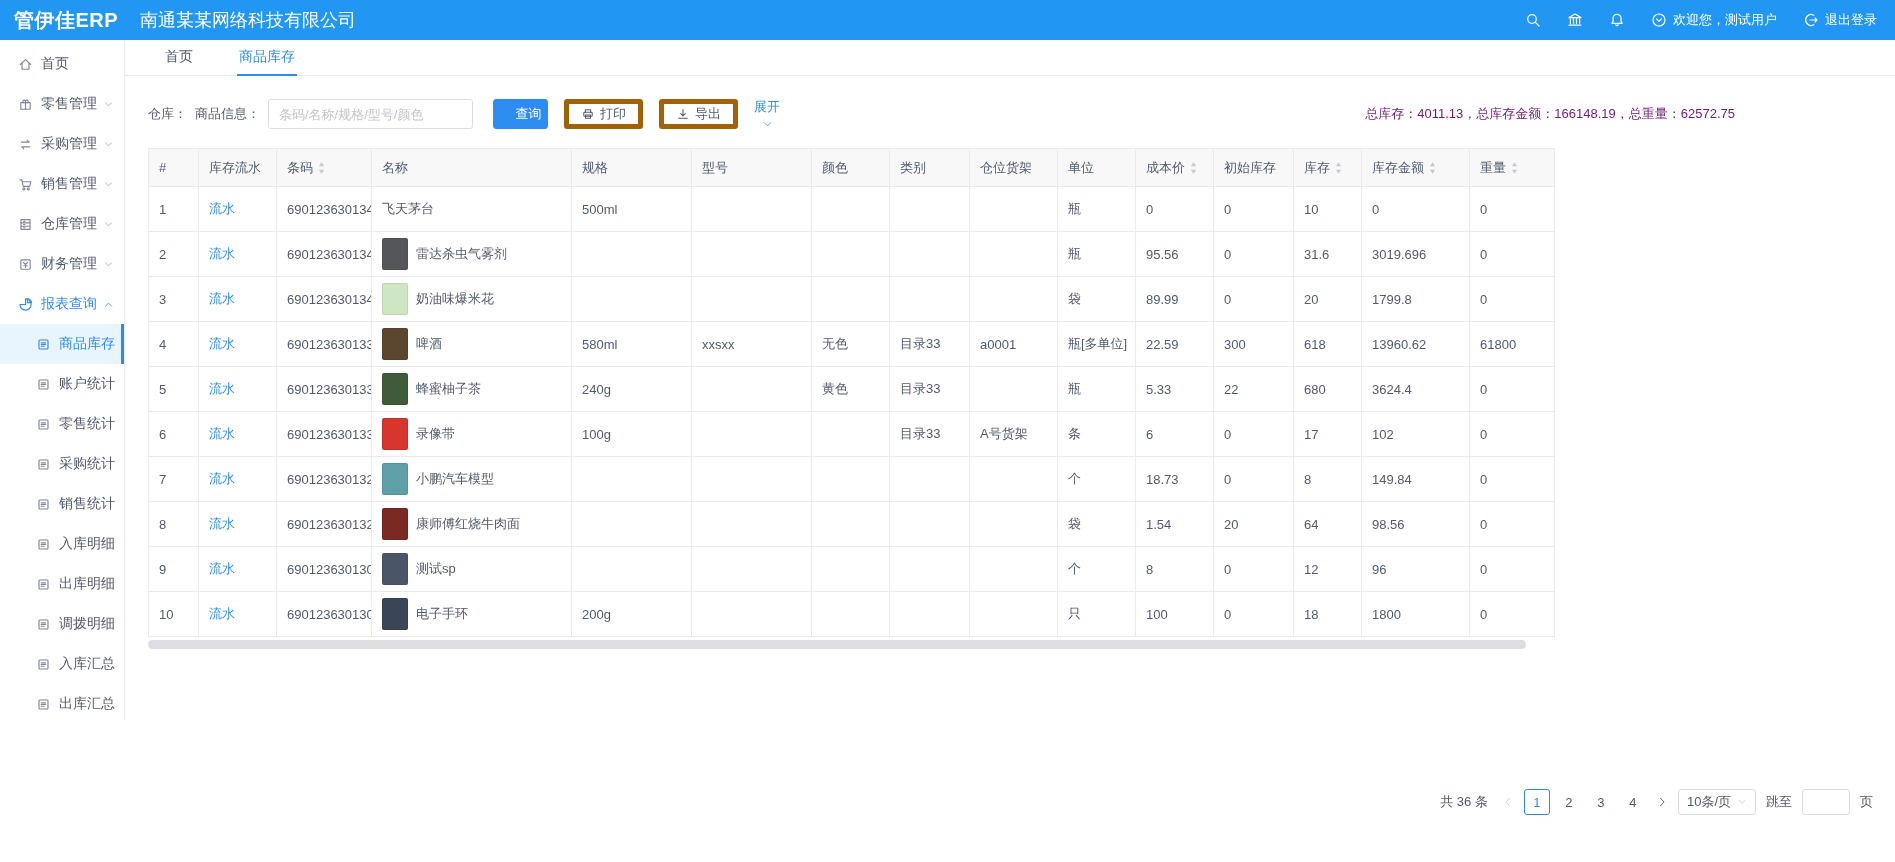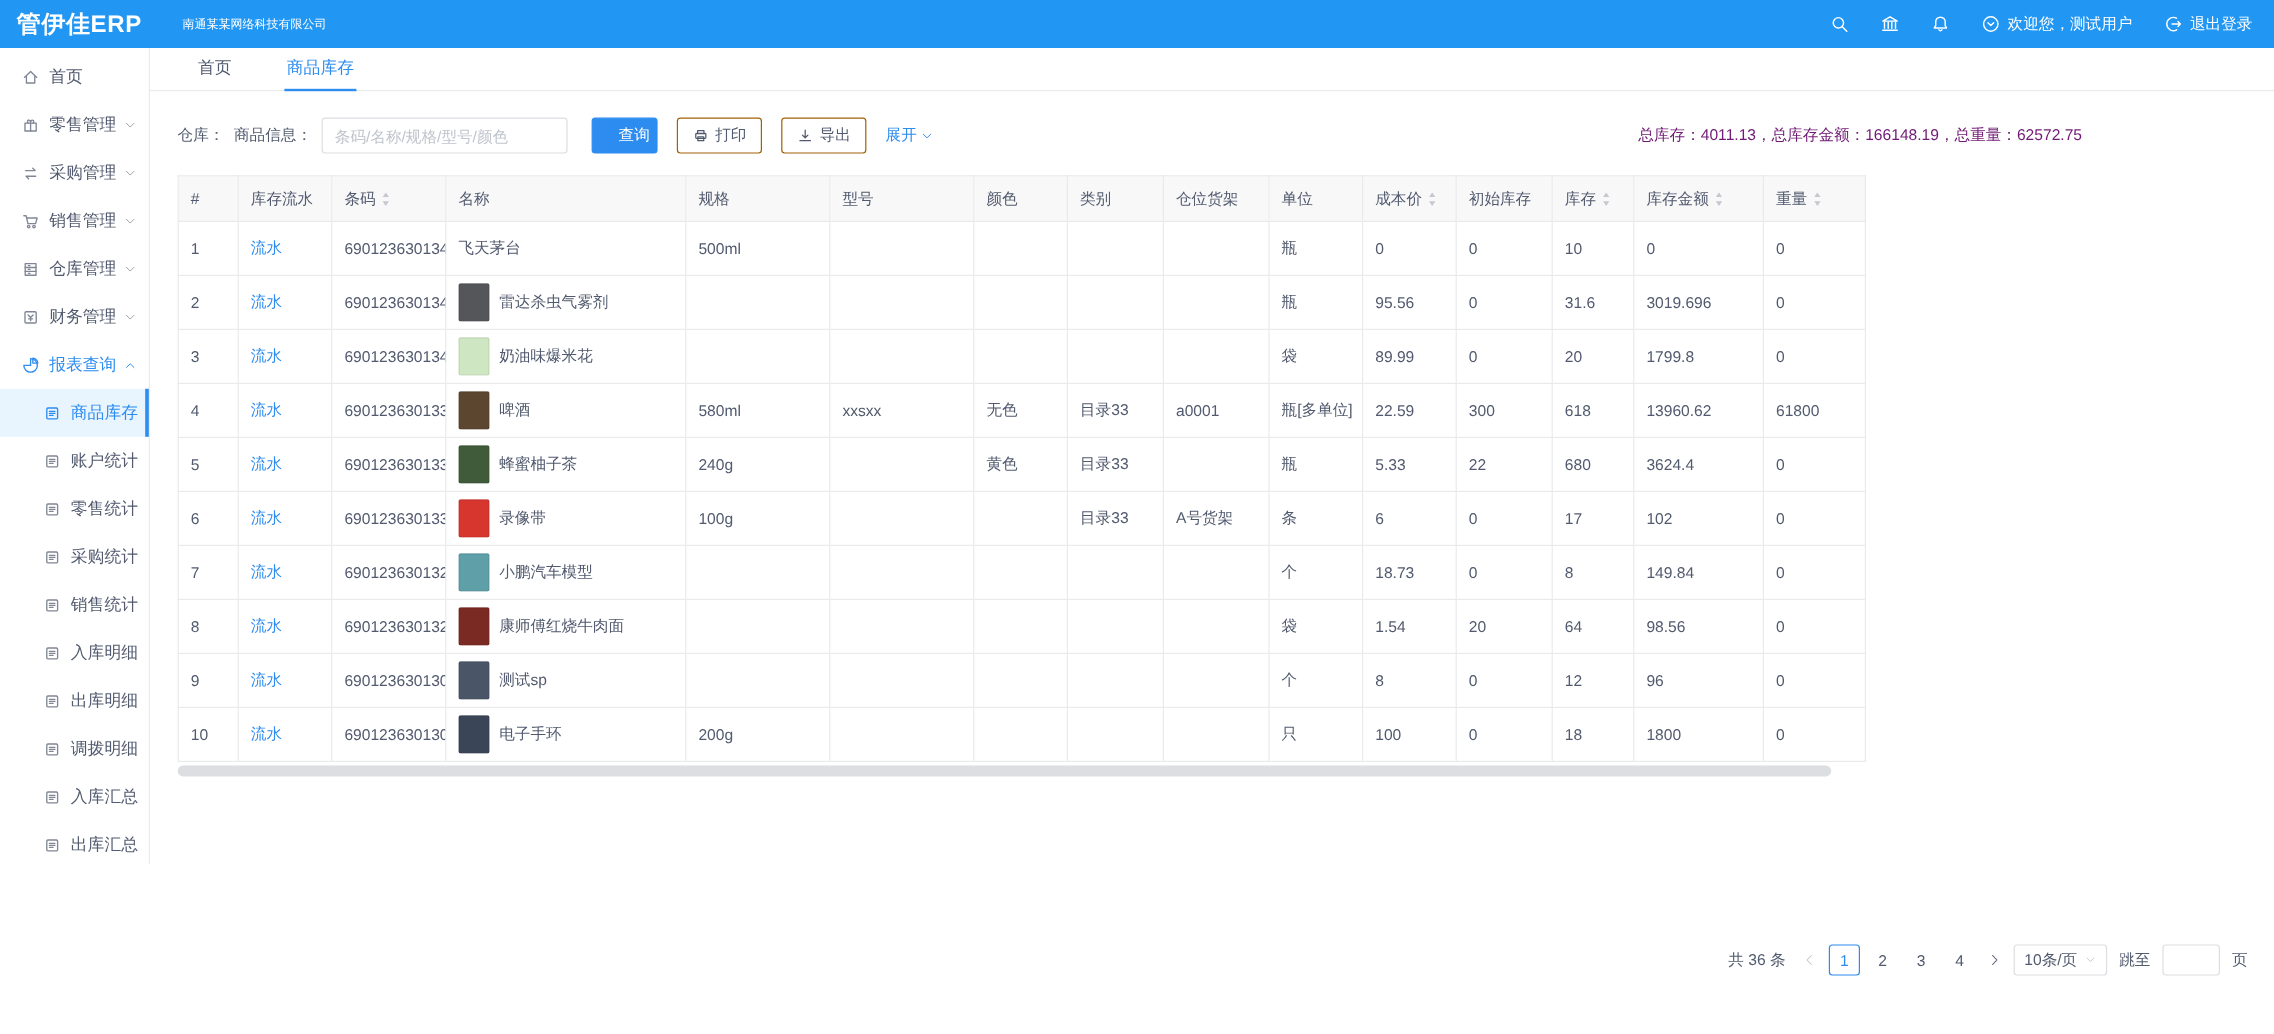--- a/index.html
+++ b/index.html
@@ -3,21 +3,21 @@
 <meta charset="utf-8">
 <style>
   * { margin:0; padding:0; box-sizing:border-box; }
   html,body { width:1895px; height:862px; overflow:hidden; background:#fff;
     font-family:"Liberation Sans","DejaVu Sans",sans-serif; }
   .app { width:1895px; height:720px; display:flex; flex-direction:column; }
 
   
   .topbar { height:40px; background:#2196f3; display:flex; align-items:center; flex:none; color:#fff; }
   .logo { width:128px; padding-left:14px; font-size:20px; font-weight:bold; letter-spacing:.5px; }
-  .company { font-size:10px; margin-left:24px; }
+  .company { font-size:18px; margin-left:12px; }
   .topbar-right { margin-left:auto; display:flex; align-items:center; gap:26px; padding-right:18px; font-size:13px; }
   .top-icon { display:inline-flex; align-items:center; justify-content:center; cursor:pointer; }
   .top-icon svg { width:16px; height:16px; }
   .top-group { display:flex; align-items:center; gap:6px; cursor:pointer; }
 
   
   .body-row { flex:1; display:flex; min-height:0; }
   .sidebar { width:125px; flex:none; background:#fff; border-right:1px solid #e8eaec; padding-top:4px; }
   .side-item { height:40px; display:flex; align-items:center; padding-left:18px; font-size:14px;
     color:#515a6e; cursor:pointer; position:relative; }
@@ -46,23 +46,23 @@
   .filter-row { display:flex; align-items:center; font-size:13px; color:#515a6e; }
   .f-label { margin-right:8px; }
   .f-input { height:30px; border:1px solid #dcdee2; border-radius:3px; padding:0 10px; font-size:13px;
     color:#515a6e; outline:none; font-family:inherit; }
   .f-input::placeholder { color:#c0c4cc; }
   .inp-warehouse { width:240px; margin-right:28px; }
   .inp-product { width:205px; margin-right:20px; }
   .btn { height:30px; border-radius:3px; font-size:13px; display:inline-flex; align-items:center;
     justify-content:center; cursor:pointer; font-family:inherit;padding-left:16px; }
   .btn-primary { background:#2d8cf0; color:#fff; border:1px solid #2d8cf0; width:55px; margin-right:16px; }
-  .btn-plain { background:#fff; color:#515a6e; border:1px solid #a16207; padding:0 12px; margin-right:16px; gap:5px; }
+  .btn-plain { background:#fff; color:#515a6e; border:5px solid #a16207; padding:0 12px; margin-right:16px; gap:5px; }
   .btn-plain svg { width:14px; height:14px; color:#515a6e; }
-  .expand-link { color:#2d8cf0; cursor:pointer; display:inline-flex; align-items:center; gap:3px; }
+  .expand-link { color:#2d8cf0; cursor:pointer; display:inline-flex; align-items:center; gap:3px;flex-direction:column; }
   .expand-link svg { width:11px; height:11px; }
   .totals { margin-left:auto; margin-right:140px; color:#701a75; font-size:13px; white-space:nowrap; }
 
   
   .table-wrap { margin-top:18px; width:1406px; }
   table.grid { border-collapse:collapse; table-layout:fixed; width:1406px; font-size:13px; color:#515a6e; }
   table.grid th, table.grid td { border:1px solid #e8eaec; text-align:left; padding:0 10px;
     overflow:hidden; white-space:nowrap; }
   table.grid th { height:38px; background:#f8f8f9; font-weight:400; color:#515a6e; }
   table.grid td { height:45px; background:#fff; }

